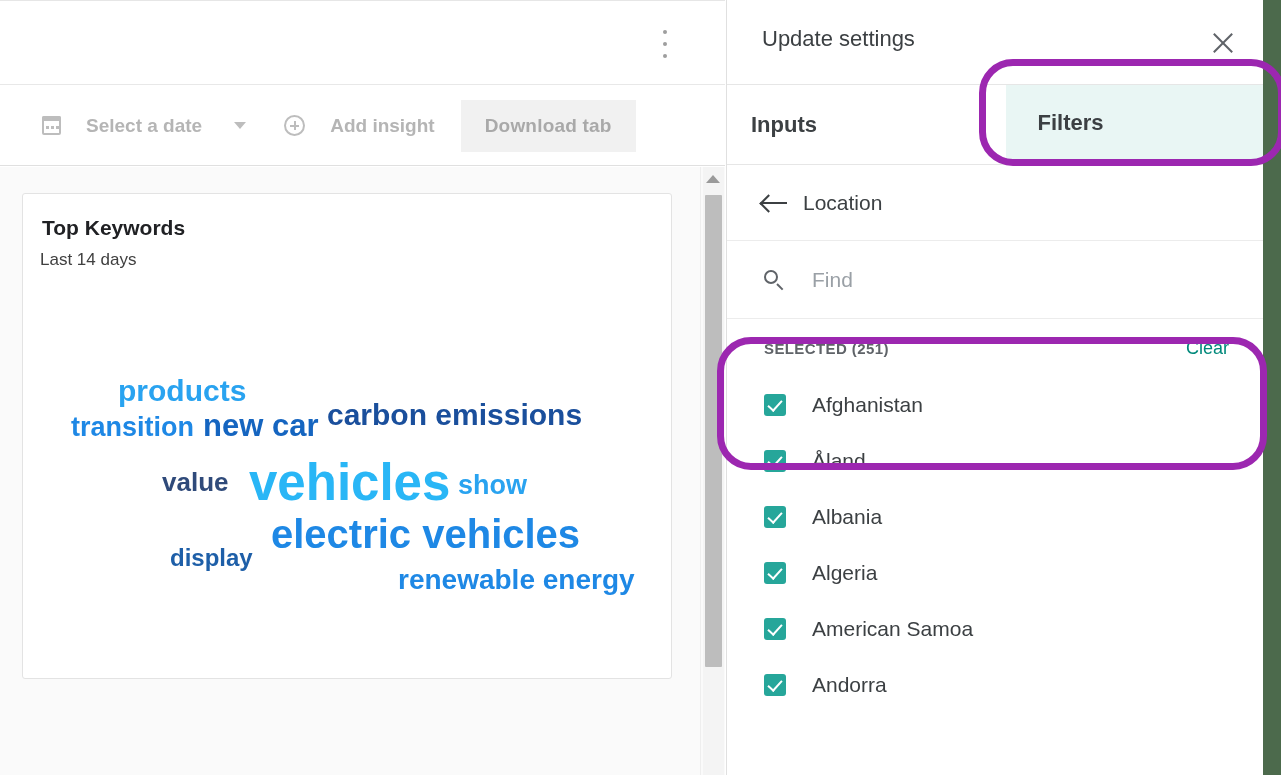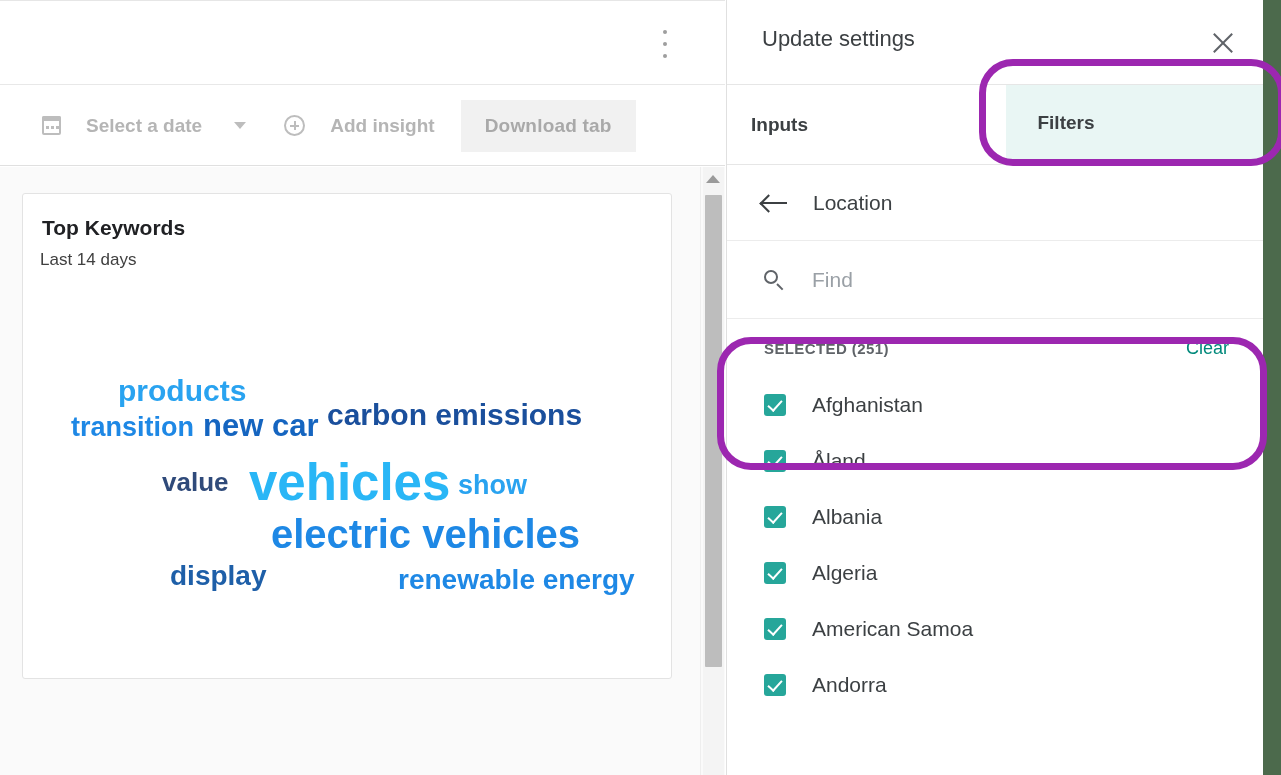--- a/index.html
+++ b/index.html
@@ -268,21 +268,21 @@
     position: relative;
     height: 80px;
     border-bottom: 1px solid #e6e6e6;
     box-sizing: border-box;
     display: flex;
   }
   .tab {
     display: flex;
     align-items: center;
     padding-left: 24px;
-    font-size: 19px;
+    font-size: 22px;
     font-weight: bold;
     color: #3c4043;
     box-sizing: border-box;
     cursor: pointer;
     user-select: none;
   }
   .tab.inputs { width: 280px; }
   .tab.filters {
     width: 257px;
     background: #e9f6f4;
@@ -291,21 +291,21 @@
   }
 
   .sub-head {
     position: relative;
     height: 76px;
     border-bottom: 1px solid #ececec;
     box-sizing: border-box;
     display: flex;
     align-items: center;
     padding-left: 35px;
-    gap: 25px;
+    gap: 15px;
     cursor: pointer;
   }
   .back-arrow {
     width: 26px; height: 18px;
     position: relative;
   }
   .back-arrow::before {
     content: "";
     position: absolute;
     left: 0; top: 8px;
@@ -462,21 +462,21 @@
         <div class="card-sub">Last 14 days</div>
         <div class="wordcloud" id="wordcloud">
             <span class="wc" style="left: 95px; top: 182px; font-size: 30px; color: rgb(41, 163, 240);">products</span>
             <span class="wc" style="left: 48px; top: 220px; font-size: 27px; color: rgb(30, 136, 229);">transition</span>
             <span class="wc" style="left: 180px; top: 216px; font-size: 31px; color: rgb(21, 101, 192);">new car</span>
             <span class="wc" style="left: 304px; top: 206px; font-size: 30px; color: rgb(26, 79, 156);">carbon emissions</span>
             <span class="wc" style="left: 139px; top: 275px; font-size: 26px; color: rgb(47, 74, 122);">value</span>
             <span class="wc" style="left: 226px; top: 263px; font-size: 51px; color: rgb(41, 182, 246);">vehicles</span>
             <span class="wc" style="left: 435px; top: 278px; font-size: 27px; color: rgb(41, 163, 240);">show</span>
             <span class="wc" style="left: 248px; top: 320px; font-size: 40px; color: rgb(30, 136, 229);">electric vehicles</span>
-            <span class="wc" style="left: 147px; top: 368px; font-size: 28px; color: rgb(30, 95, 168);">display</span>
+            <span class="wc" style="left: 147px; top: 352px; font-size: 24px; color: rgb(30, 95, 168);">display</span>
             <span class="wc" style="left: 375px; top: 372px; font-size: 28px; color: rgb(30, 136, 229);">renewable energy</span>
           </div>
       </div>
     </div>
 
     <div class="vscroll">
       <div class="track"></div>
       <div class="arrow-up"></div>
       <div class="thumb"></div>
     </div>

